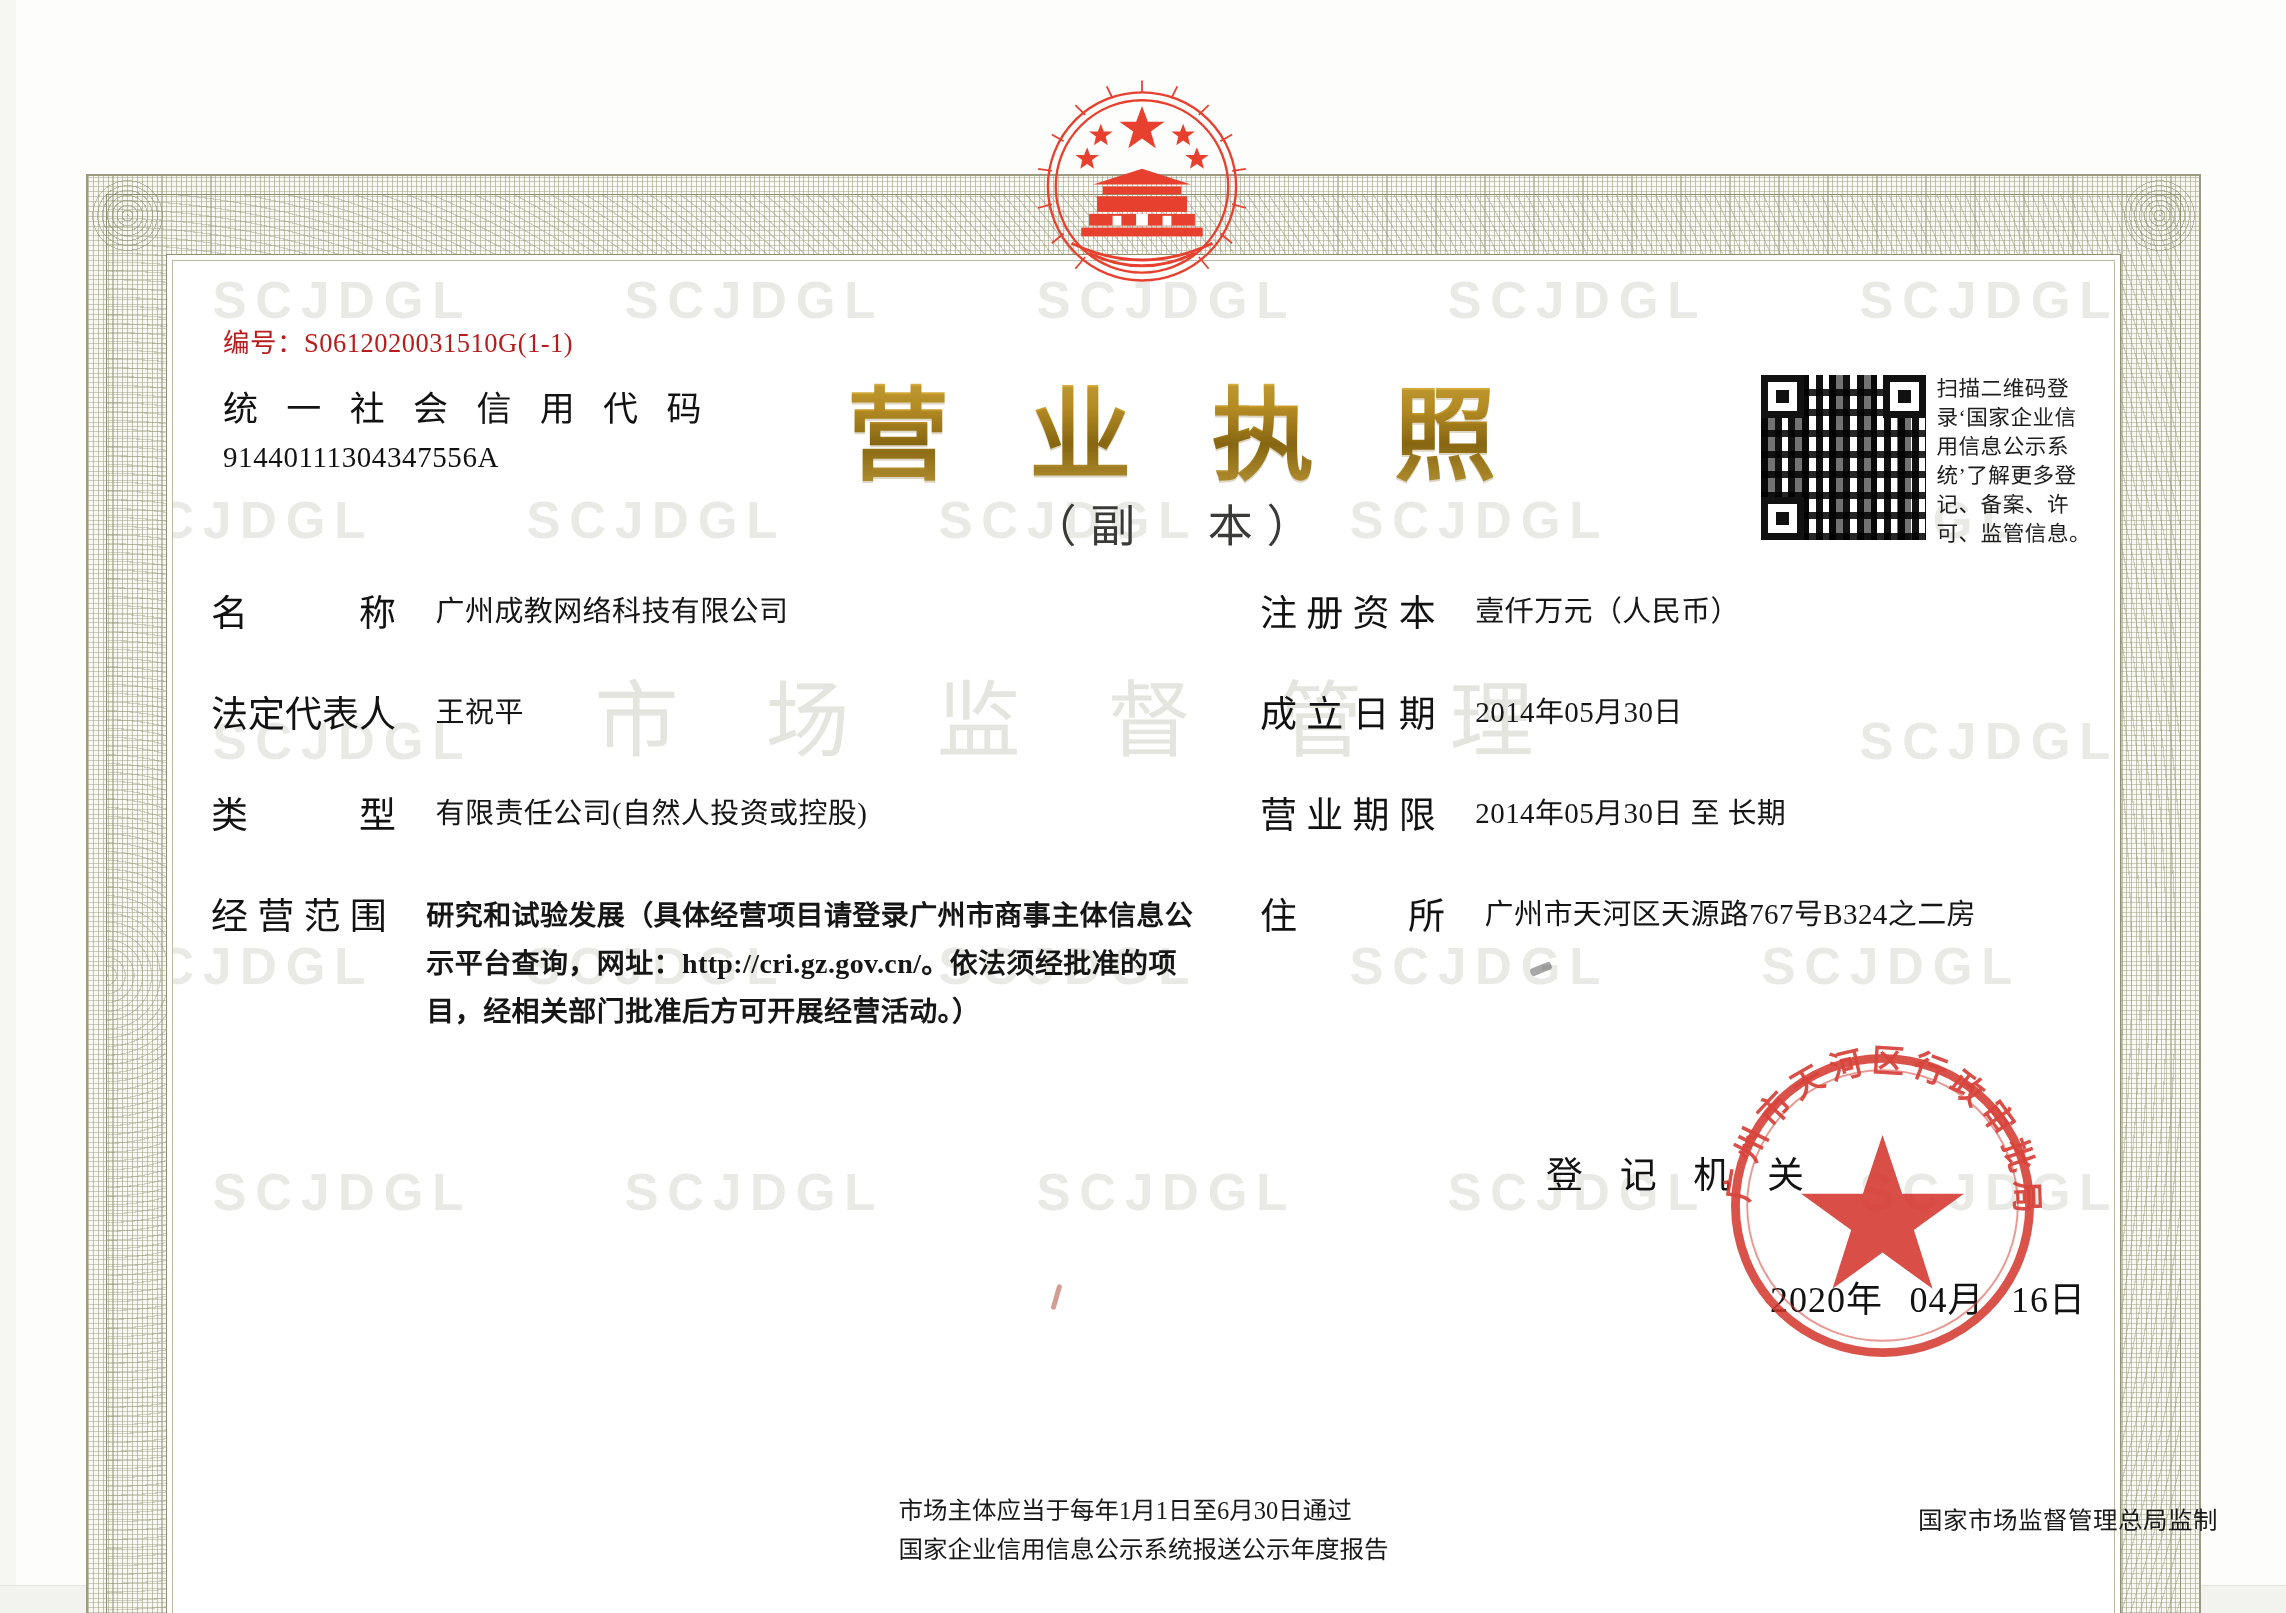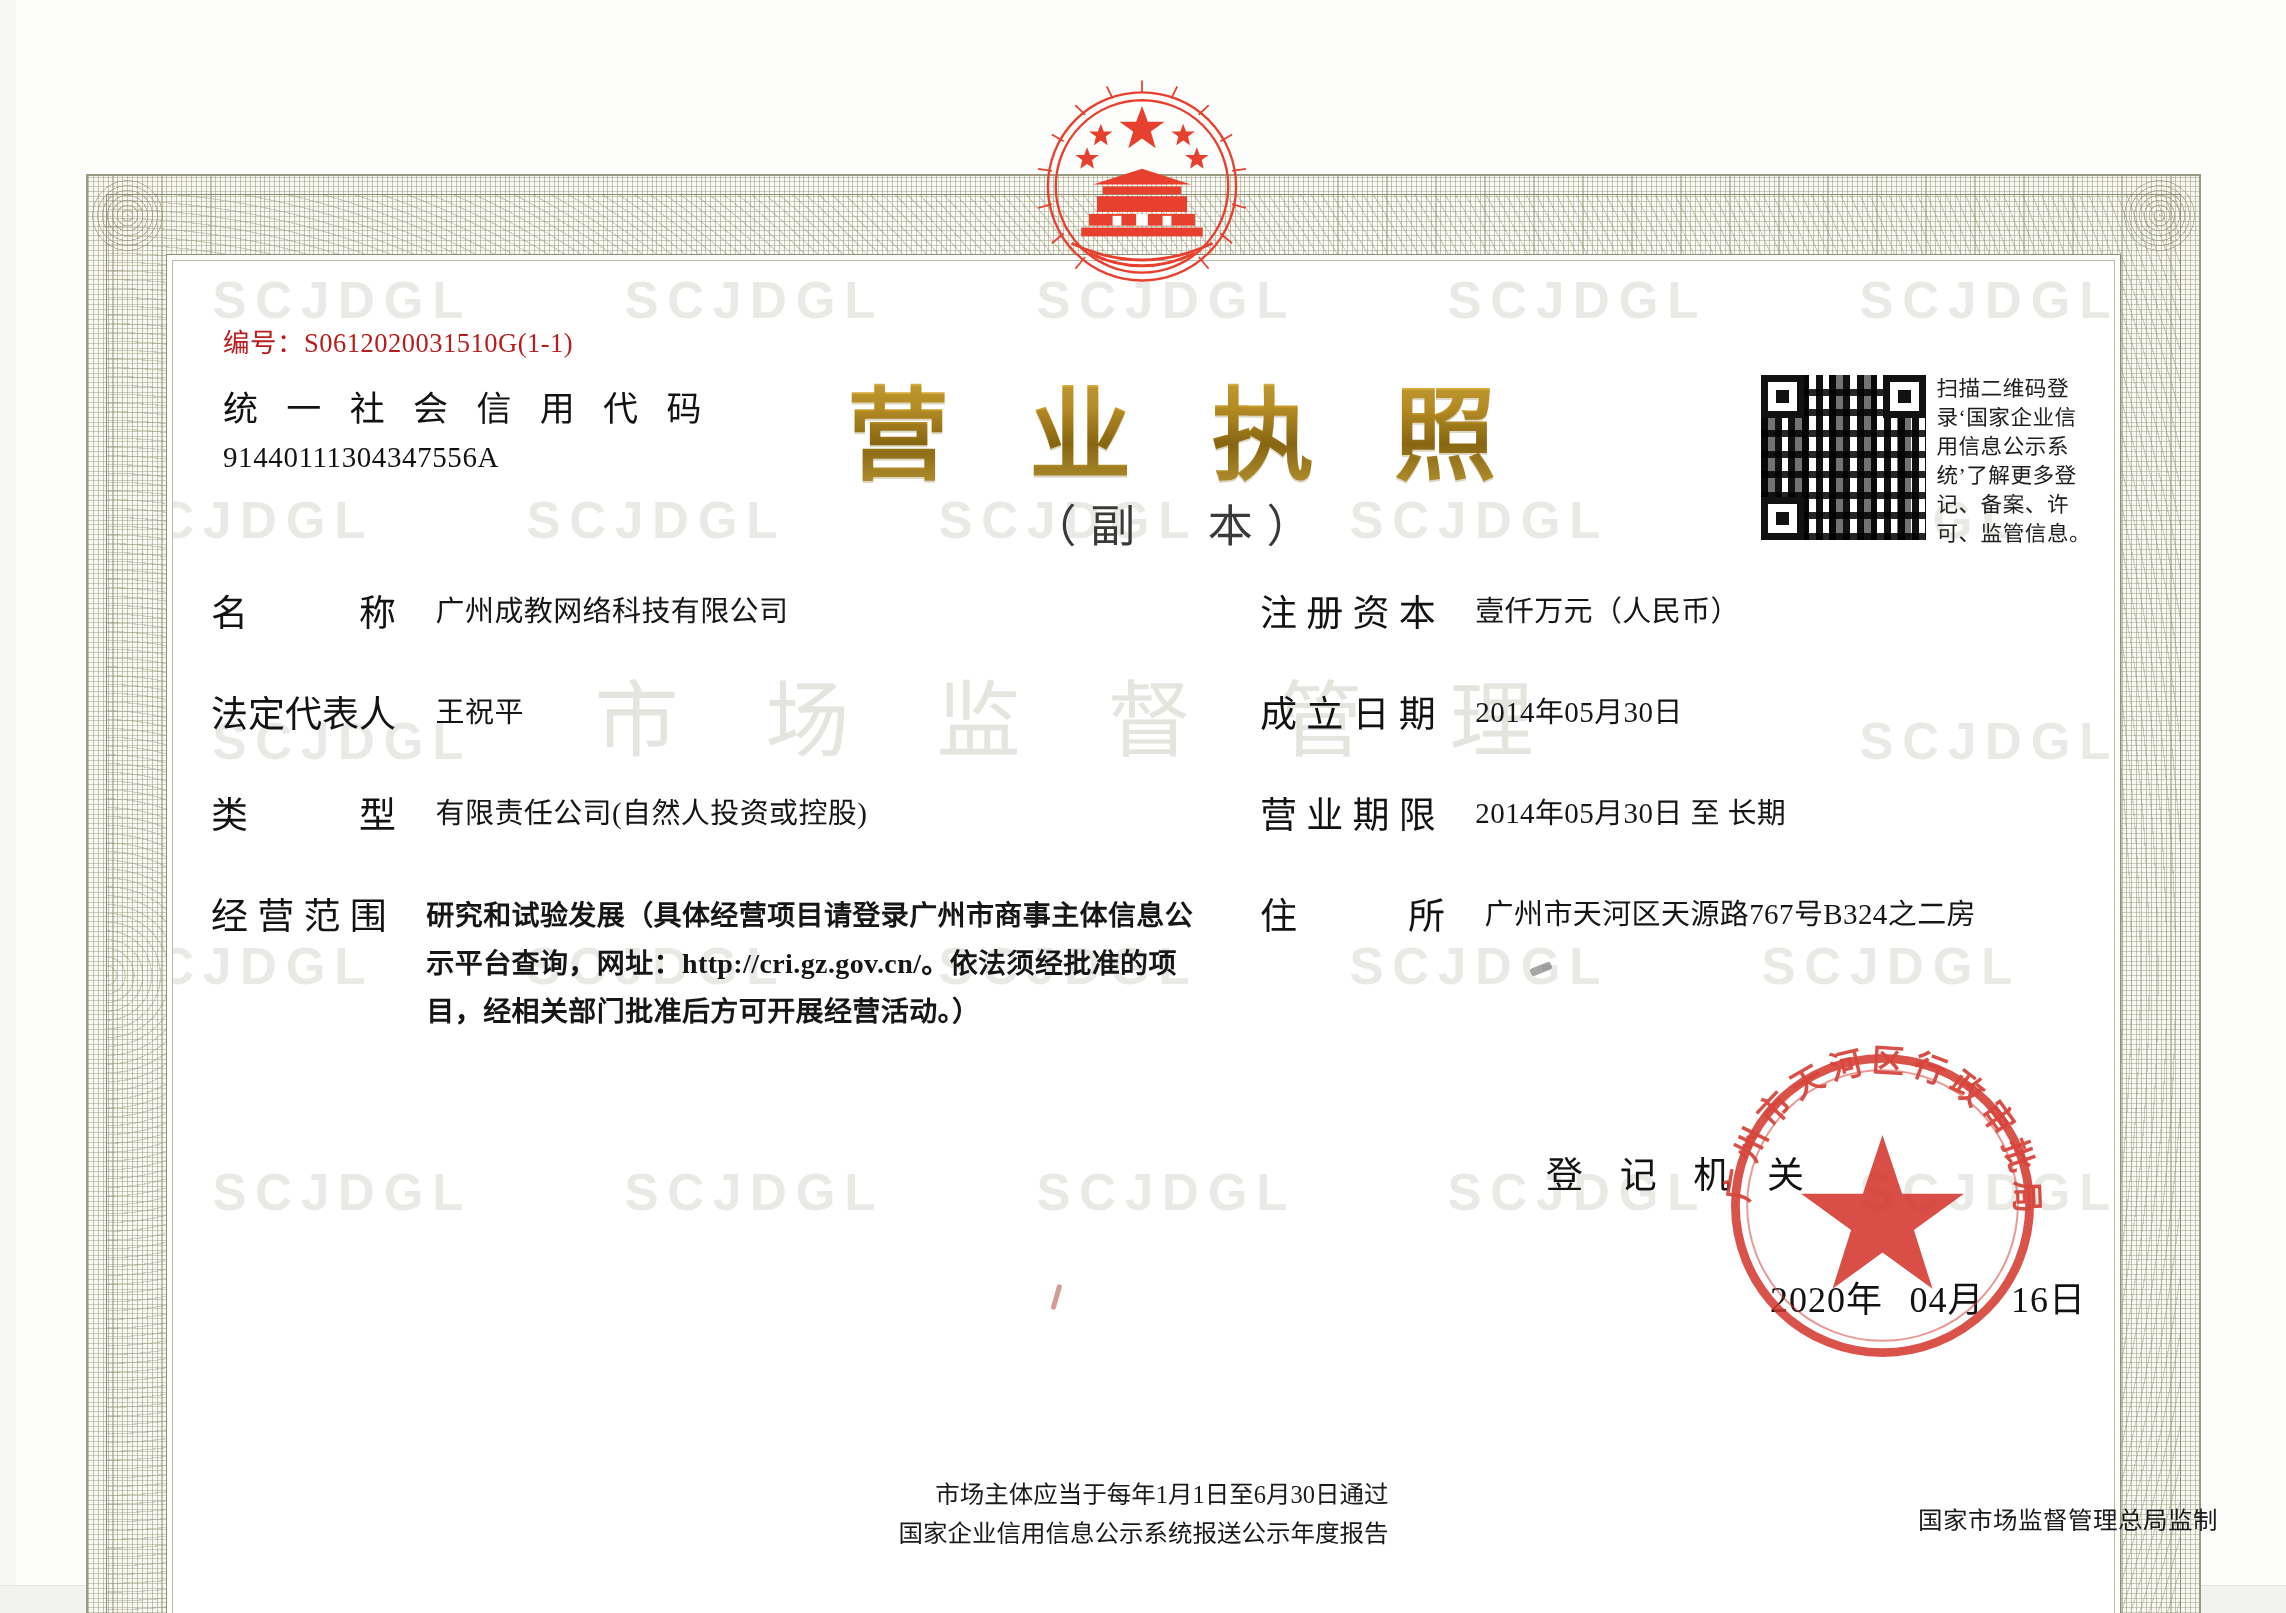--- a/index.html
+++ b/index.html
@@ -357,22 +357,22 @@
   .footer-left {
     position: absolute;
     left: 0; top: 25.5px;
     white-space: nowrap;
     letter-spacing: 0.5px;
   }
   .footer-center {
     position: absolute;
     left: 50%;
     transform: translateX(-50%);
-    top: 0;
-    text-align: right;
+    top: 16px;
+    text-align: left;
     line-height: 39px;
     white-space: nowrap;
   }
   .footer-right {
     position: absolute;
     right: 0; top: 25.5px;
     white-space: nowrap;
     letter-spacing: 0.5px;
   }
 </style>

